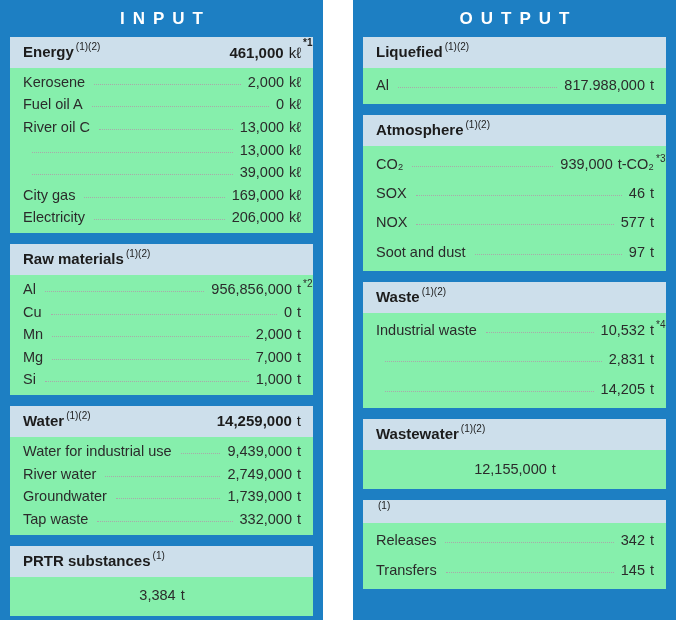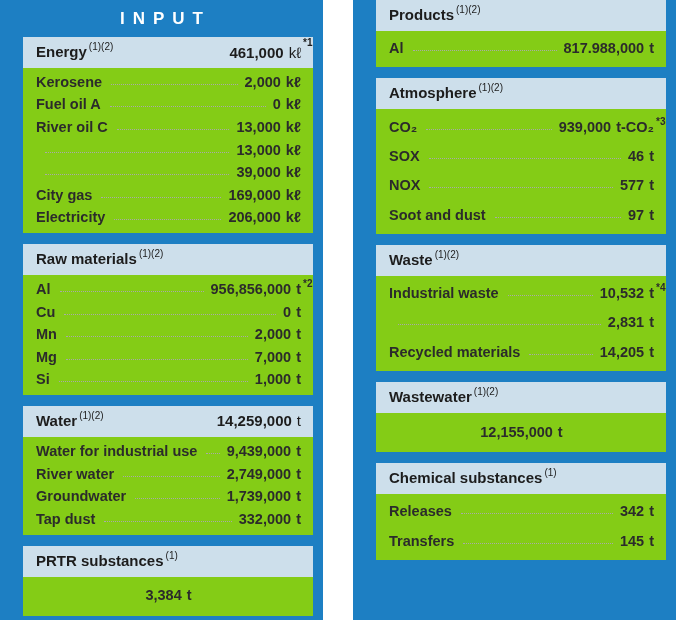--- a/index.html
+++ b/index.html
@@ -24,37 +24,37 @@
     overflow:hidden;
   }
   .panel.left{margin-right:30px;}
   .panel-title{
     height:37px;flex:0 0 37px;
     display:flex;align-items:center;justify-content:center;
     color:#ffffff;font-weight:bold;font-size:17px;
     letter-spacing:8px;text-indent:8px;
   }
   .boxes{display:flex;flex-direction:column;gap:11px;flex:1;min-height:0;}
-  .box{background:#84cc16;margin-left:13px;}
+  .box{background:#86efac;}
   .box-header{
     background:var(--header-bg);
     display:flex;align-items:center;
     padding:5px 12px 7px 13px;
   }
   .sec-title{font-weight:bold;font-size:15px;color:#1c1c1c;line-height:19px;white-space:nowrap;}
   .sup{
     font-size:10px;font-weight:400;color:#1c1c1c;
     position:relative;top:-5px;margin-left:2px;white-space:nowrap;
   }
   .hval{margin-left:auto;font-weight:bold;font-size:15px;color:#1c1c1c;white-space:nowrap;}
   .hunit{font-weight:400;margin-left:5px;}
   .box-body{padding:3px 12px 4px 13px;}
   .row{
     display:flex;align-items:center;
-    font-size:14.5px;color:var(--text);line-height:17px;font-weight:bold;
+    font-size:14.5px;color:var(--text);line-height:17px;
   }
   .col-input .row{padding:2.8px 0;}
   .col-output .row{padding:6.2px 0;}
   .row.value-only{justify-content:center;padding:7.5px 0;}
   .rlabel{white-space:nowrap;}
   .leader{
     flex:1;height:0;
     border-bottom:1px dotted var(--leader);
     margin:0 7px 0 9px;
     transform:translateY(2px);
@@ -182,21 +182,21 @@
               <span class="val">2,749,000</span>
               <span class="unit">t</span>
             </div>
             <div class="row">
               <span class="rlabel">Groundwater</span>
               <span class="leader"></span>
               <span class="val">1,739,000</span>
               <span class="unit">t</span>
             </div>
             <div class="row">
-              <span class="rlabel">Tap dust</span>
+              <span class="rlabel">Tap waste</span>
               <span class="leader"></span>
               <span class="val">332,000</span>
               <span class="unit">t</span>
             </div>
           </div>
         </div>
         <div class="box">
           <div class="box-header">
             <span class="sec-title">PRTR substances</span>
             <sup class="sup">(1)</sup>
@@ -205,24 +205,25 @@
             <div class="row value-only">
               <span class="val">3,384</span>
               <span class="unit">t</span>
             </div>
           </div>
         </div>
       </div>
   </section>
 
   <section class="panel col-output">
+    <div class="panel-title">OUTPUT</div>
     <div class="boxes">
         <div class="box">
           <div class="box-header">
-            <span class="sec-title">Products</span>
+            <span class="sec-title">Liquefied</span>
             <sup class="sup">(1)(2)</sup>
           </div>
           <div class="box-body">
             <div class="row">
               <span class="rlabel">Al</span>
               <span class="leader"></span>
               <span class="val">817.988,000</span>
               <span class="unit">t</span>
             </div>
           </div>
@@ -272,42 +273,40 @@
               <span class="val">10,532</span>
               <span class="unit">t</span>
               <sup class="vsup">*4</sup>
             </div>
             <div class="row">
               <span class="leader"></span>
               <span class="val">2,831</span>
               <span class="unit">t</span>
             </div>
             <div class="row">
-              <span class="rlabel">Recycled materials</span>
               <span class="leader"></span>
               <span class="val">14,205</span>
               <span class="unit">t</span>
             </div>
           </div>
         </div>
         <div class="box">
           <div class="box-header">
             <span class="sec-title">Wastewater</span>
             <sup class="sup">(1)(2)</sup>
           </div>
           <div class="box-body">
             <div class="row value-only">
               <span class="val">12,155,000</span>
               <span class="unit">t</span>
             </div>
           </div>
         </div>
         <div class="box">
           <div class="box-header">
-            <span class="sec-title">Chemical substances</span>
             <sup class="sup">(1)</sup>
           </div>
           <div class="box-body">
             <div class="row">
               <span class="rlabel">Releases</span>
               <span class="leader"></span>
               <span class="val">342</span>
               <span class="unit">t</span>
             </div>
             <div class="row">

